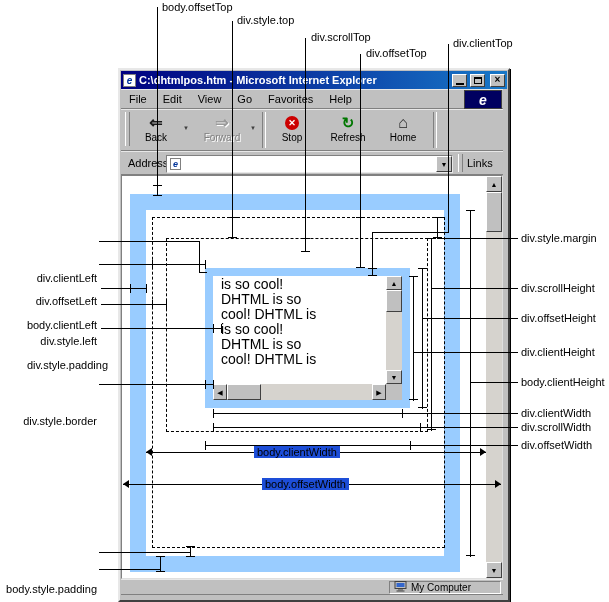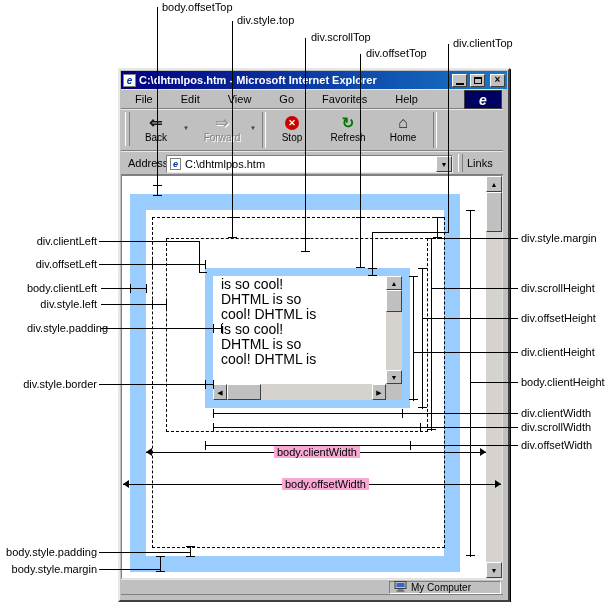--- a/index.html
+++ b/index.html
@@ -1,30 +1,30 @@
 <!DOCTYPE html>
 <html style="--body_border: #99ccff; --titlebar_start: #000080; --titlebar_end: #1878c8; --chrome: #c0c0c0;"><head>
 <meta charset="utf-8">
 <style>
   html,body{margin:0;padding:0;background:#fff;}
   .stage{position:relative;width:609px;height:602px;background:#fff;font-family:"Liberation Sans",sans-serif;overflow:hidden;}
   .abs{position:absolute;}
   .ln{position:absolute;background:#000;}
   .lbl{position:absolute;font-size:11px;line-height:12px;white-space:nowrap;color:#000;}
-  .lbl-left{width:97px;text-align:right;}
-  .lbl-onwhite{background:#f9a8d4;padding:0 3px;margin-left:20px;}
+  .lbl-left{width:97px;text-align:right;margin-top:37px;}
+  .lbl-onwhite{background:#1d4ed8;padding:0 3px;}
   .dashed-box{position:absolute;border:1px dashed #000;}
   .win{position:absolute;background:var(--chrome,#c0c0c0);border:2px solid;border-color:#e8e8e8 #404040 #404040 #e8e8e8;box-shadow:1px 1px 0 #000;}
   .titlebar{position:absolute;background:linear-gradient(90deg,var(--titlebar_start,#000080),var(--titlebar_end,#1878c8));color:#fff;font-weight:bold;font-size:11px;display:flex;align-items:center;padding:0 2px;gap:3px;}
   .titlebar .title-text{flex:1 1 auto;overflow:hidden;white-space:nowrap;}
   .tb-btn{width:15px;height:13px;background:#c0c0c0;border:1px solid;border-color:#fff #404040 #404040 #fff;display:flex;align-items:center;justify-content:center;font-size:10px;line-height:10px;color:#000;box-sizing:border-box;}
   .glyph-min{width:8px;height:2px;background:#000;margin-top:7px;}
   .glyph-max{width:8px;height:7px;border:1px solid #000;border-top-width:2px;box-sizing:border-box;}
   .bar{position:absolute;background:var(--chrome,#c0c0c0);box-shadow:inset 0 1px 0 #e8e8e8,inset 0 -1px 0 #808080;}
-  .menu-item{display:inline-block;padding:3px 14px;font-size:11px;color:#000;}
+  .menu-item{display:inline-block;padding:3px 8px;font-size:11px;color:#000;}
   .logo-box{position:absolute;background:#000060;color:#fff;display:flex;align-items:center;justify-content:center;font-weight:bold;font-style:italic;font-size:14px;border:1px solid #404040;box-sizing:border-box;}
   .tool-btn{position:absolute;display:flex;flex-direction:column;align-items:center;justify-content:flex-start;font-size:10px;color:#000;gap:1px;padding-top:2px;box-sizing:border-box;}
   .tool-btn .ico{height:17px;display:flex;align-items:center;justify-content:center;}
   .caret{position:absolute;font-size:6px;color:#404040;}
   .sep{position:absolute;width:2px;border-left:1px solid #808080;border-right:1px solid #fff;}
   .grip{position:absolute;width:3px;border-left:1px solid #fff;border-right:1px solid #808080;}
   .sunken-field{position:absolute;background:#fff;border:1px solid;border-color:#808080 #e8e8e8 #e8e8e8 #808080;box-sizing:border-box;}
   .addr-input{position:absolute;border:none;outline:none;font-family:"Liberation Sans",sans-serif;font-size:11px;padding:0;background:#fff;color:#000;}
   .content-area{position:absolute;background:#fff;border:1px solid;border-color:#808080 #dfdfdf #dfdfdf #808080;box-sizing:border-box;}
   .sbar{position:absolute;background:#d6d3ce;}
@@ -105,21 +105,20 @@
     <span>Home</span>
   </div>
 
   <div class="sep" style="left:433px;top:112px;height:36px"></div>
 
 
   <div class="bar" style="left:121px;top:151px;width:382px;height:24px"></div>
   <span class="lbl" style="left:128px;top:157px">Address</span>
   <div class="sunken-field" style="left:166px;top:155px;width:287px;height:18px"></div>
   <span class="page-ico" style="position:absolute;left:170px;top:158px;width:11px;height:12px;font-size:9px">e</span>
-  <input class="addr-input" style="left: 185px; top: 157px; width: 245px; height: 14px;" value="C:\dhtmlpos.htm">
   <div class="sbtn" style="left:436px;top:156px;width:16px;height:16px">▼</div>
   <div class="grip" style="left:458px;top:154px;height:18px"></div>
   <span class="lbl" style="left:467px;top:157px">Links</span>
 
   <div class="content-area" style="left:121px;top:175px;width:382px;height:404px"></div>
 
   <div class="sbar" style="left:486px;top:176px;width:16px;height:402px"></div>
   <div class="sbtn" style="left:486px;top:176px;width:16px;height:16px">▲</div>
   <div class="sbtn" style="left:486px;top:562px;width:16px;height:16px">▼</div>
   <div class="sthumb" style="left:486px;top:192px;width:16px;height:40px"></div>

